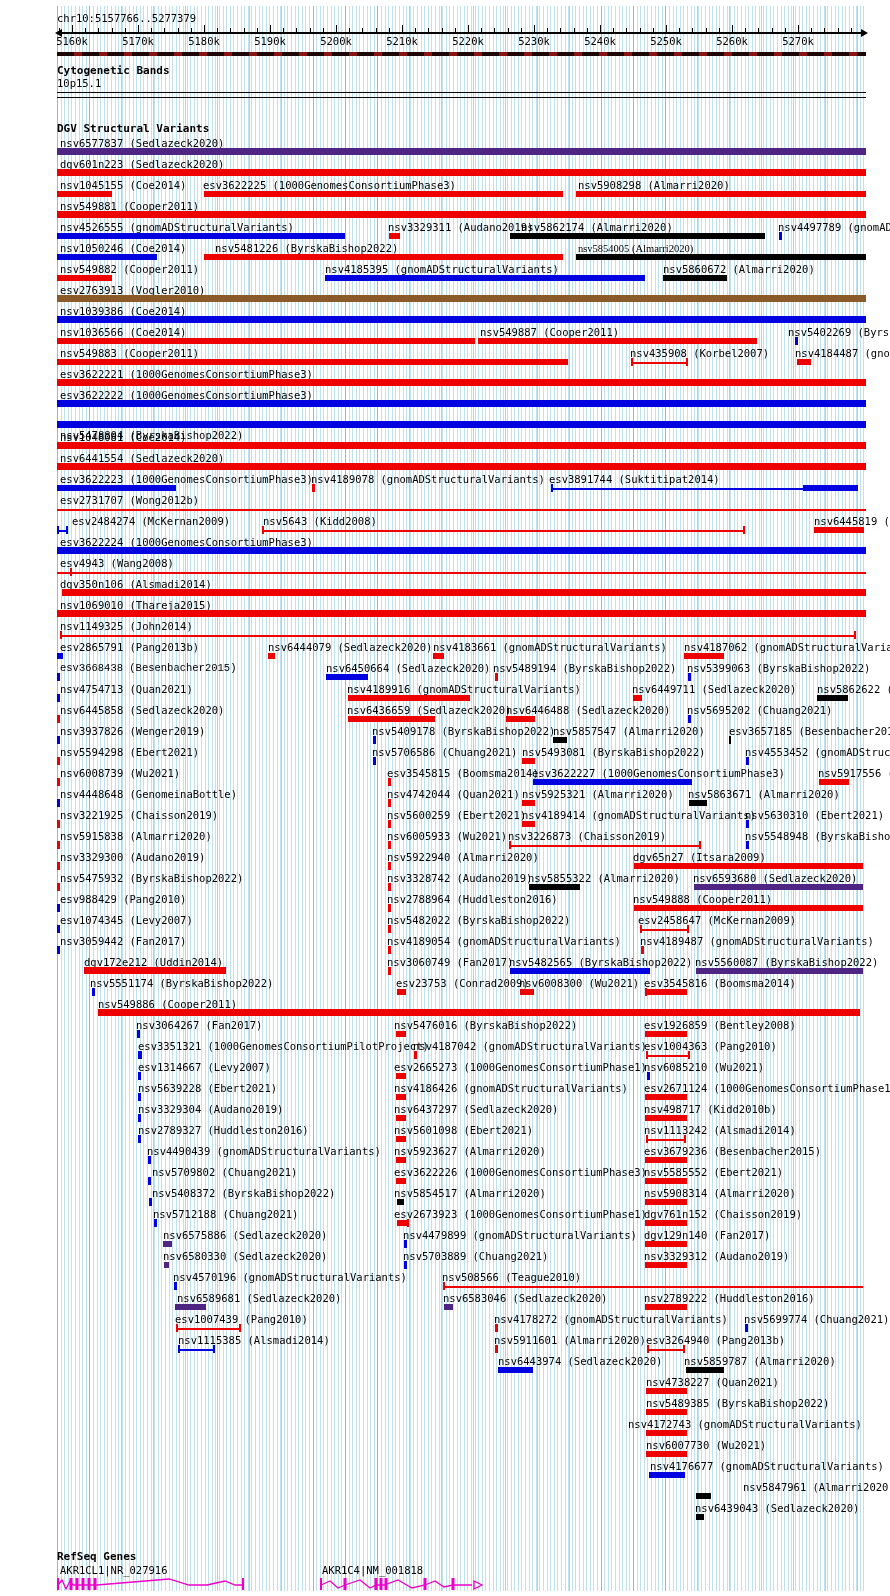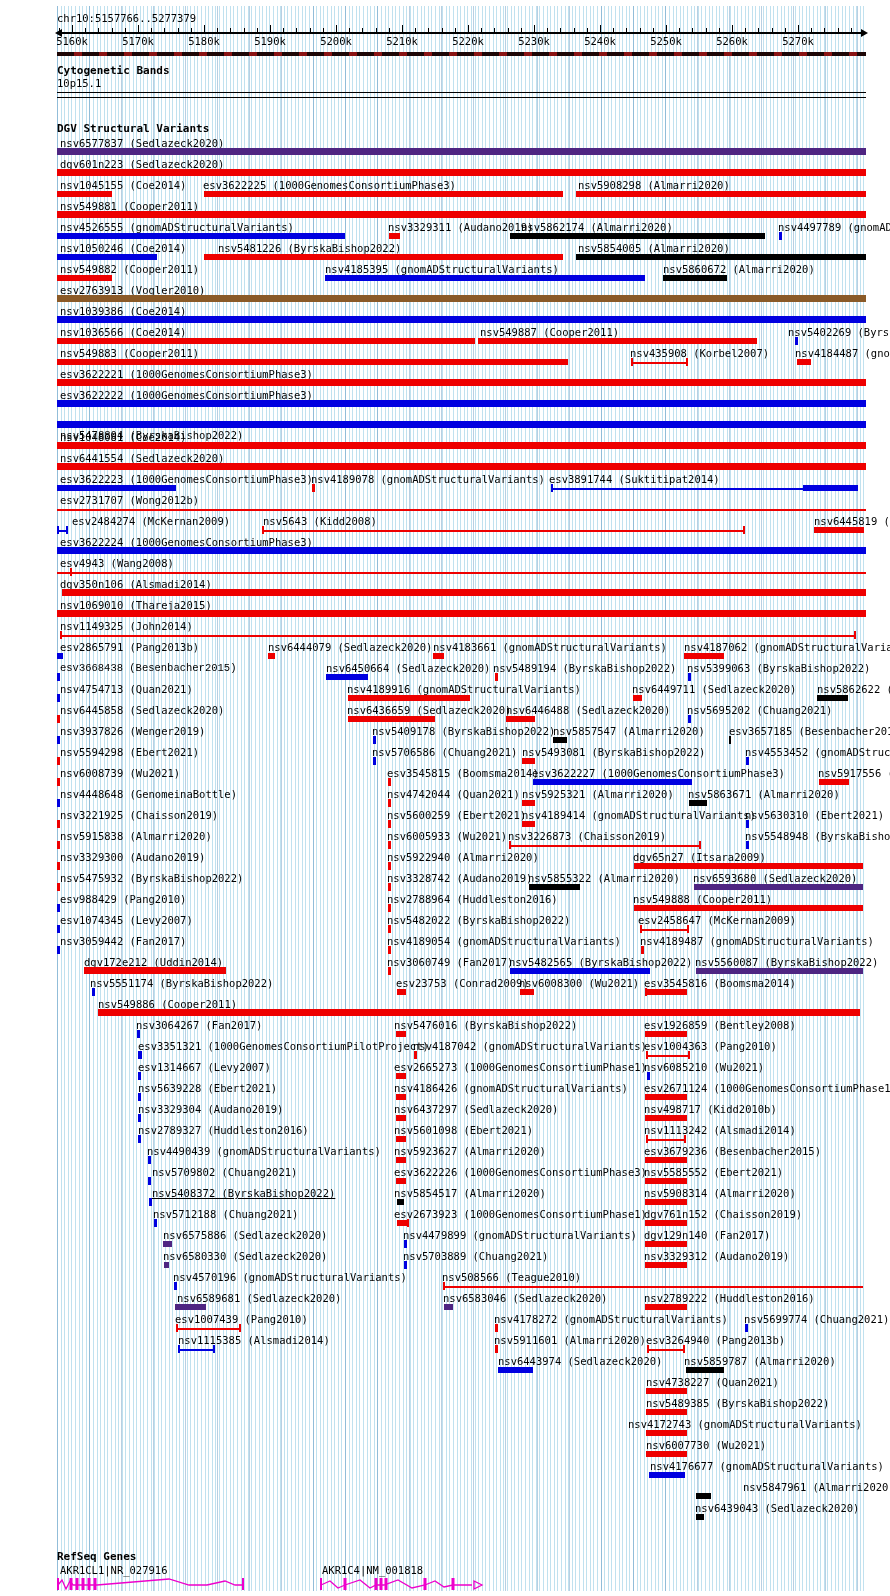--- a/index.html
+++ b/index.html
@@ -146,23 +146,23 @@
       <div class="vlabel" style="left: 60px; top: 222px;">nsv4526555 (gnomADStructuralVariants)</div>
       <div class="seg" style="left: 57px; top: 233px; width: 288px; height: 6px; background: rgb(0, 0, 224);"></div>
       <div class="vlabel" style="left: 388px; top: 222px;">nsv3329311 (Audano2019)</div>
       <div class="seg" style="left: 389px; top: 233px; width: 11px; height: 6px; background: rgb(238, 0, 0);"></div>
       <div class="vlabel" style="left: 521px; top: 222px;">nsv5862174 (Almarri2020)</div>
       <div class="seg" style="left: 510px; top: 233px; width: 255px; height: 6px; background: rgb(0, 0, 0);"></div>
       <div class="vlabel" style="left: 778px; top: 222px;">nsv4497789 (gnomADStructuralVariants)</div>
       <div class="seg" style="left: 779px; top: 232px; width: 3px; height: 8px; background: rgb(0, 0, 224);"></div>
       <div class="vlabel" style="left: 60px; top: 243px;">nsv1050246 (Coe2014)</div>
       <div class="seg" style="left: 57px; top: 254px; width: 100px; height: 6px; background: rgb(0, 0, 224);"></div>
-      <div class="vlabel" style="left: 203px; top: 243px; padding-left: 15px;">nsv5481226 (ByrskaBishop2022)</div>
+      <div class="vlabel" style="left: 215px; top: 243px;">nsv5481226 (ByrskaBishop2022)</div>
       <div class="seg" style="left: 204px; top: 254px; width: 359px; height: 6px; background: rgb(238, 0, 0);"></div>
-      <div class="vlabel" style="left: 578px; top: 243px;">nsv5854005 (Almarri2020)</div>
+      <div class="vlabel" style="left: 578px; top: 243px; font-family: Liberation Serif, serif;">nsv5854005 (Almarri2020)</div>
       <div class="seg" style="left: 576px; top: 254px; width: 290px; height: 6px; background: rgb(0, 0, 0);"></div>
       <div class="vlabel" style="left: 60px; top: 264px; text-align: center;">nsv549882 (Cooper2011)</div>
       <div class="seg" style="left: 57px; top: 275px; width: 55px; height: 6px; background: rgb(238, 0, 0);"></div>
       <div class="vlabel" style="left: 325px; top: 264px;">nsv4185395 (gnomADStructuralVariants)</div>
       <div class="seg" style="left: 325px; top: 275px; width: 320px; height: 6px; background: rgb(0, 0, 224);"></div>
       <div class="vlabel" style="left: 663px; top: 264px;">nsv5860672 (Almarri2020)</div>
       <div class="seg" style="left: 663px; top: 275px; width: 64px; height: 6px; background: rgb(0, 0, 0);"></div>
       <div class="vlabel" style="left: 60px; top: 285px;">esv2763913 (Vogler2010)</div>
       <div class="seg" style="left: 57px; top: 295px; width: 809px; height: 7px; background: rgb(138, 90, 40);"></div>
       <div class="vlabel" style="left: 60px; top: 306px;">nsv1039386 (Coe2014)</div>
@@ -404,21 +404,21 @@
       <div class="vlabel" style="left: 394px; top: 1146px;">nsv5923627 (Almarri2020)</div>
       <div class="seg" style="left: 396px; top: 1157px; width: 10px; height: 6px; background: rgb(238, 0, 0);"></div>
       <div class="vlabel" style="left: 644px; top: 1146px;">esv3679236 (Besenbacher2015)</div>
       <div class="seg" style="left: 645px; top: 1157px; width: 42px; height: 6px; background: rgb(238, 0, 0);"></div>
       <div class="vlabel" style="left: 152px; top: 1167px;">nsv5709802 (Chuang2021)</div>
       <div class="seg" style="left: 148px; top: 1177px; width: 3px; height: 8px; background: rgb(0, 0, 224);"></div>
       <div class="vlabel" style="left: 394px; top: 1167px;">esv3622226 (1000GenomesConsortiumPhase3)</div>
       <div class="seg" style="left: 396px; top: 1178px; width: 10px; height: 6px; background: rgb(238, 0, 0);"></div>
       <div class="vlabel" style="left: 644px; top: 1167px;">nsv5585552 (Ebert2021)</div>
       <div class="seg" style="left: 645px; top: 1178px; width: 42px; height: 6px; background: rgb(238, 0, 0);"></div>
-      <div class="vlabel" style="left: 152px; top: 1188px; text-decoration: underline;">nsv5408372 (ByrskaBishop2022)</div>
+      <div class="vlabel" style="left: 152px; top: 1188px;">nsv5408372 (ByrskaBishop2022)</div>
       <div class="seg" style="left: 149px; top: 1198px; width: 3px; height: 8px; background: rgb(0, 0, 224);"></div>
       <div class="vlabel" style="left: 394px; top: 1188px;">nsv5854517 (Almarri2020)</div>
       <div class="seg" style="left: 397px; top: 1199px; width: 7px; height: 6px; background: rgb(0, 0, 0);"></div>
       <div class="vlabel" style="left: 644px; top: 1188px;">nsv5908314 (Almarri2020)</div>
       <div class="seg" style="left: 645px; top: 1199px; width: 42px; height: 6px; background: rgb(238, 0, 0);"></div>
       <div class="vlabel" style="left: 153px; top: 1209px;">nsv5712188 (Chuang2021)</div>
       <div class="seg" style="left: 154px; top: 1219px; width: 3px; height: 8px; background: rgb(0, 0, 224);"></div>
       <div class="vlabel" style="left: 394px; top: 1209px;">esv2673923 (1000GenomesConsortiumPhase1)</div>
       <div class="seg" style="left: 397px; top: 1220px; width: 10px; height: 6px; background: rgb(238, 0, 0);"></div>
       <div class="seg" style="left: 407px; top: 1219px; width: 2px; height: 8px; background: rgb(238, 0, 0);"></div>

